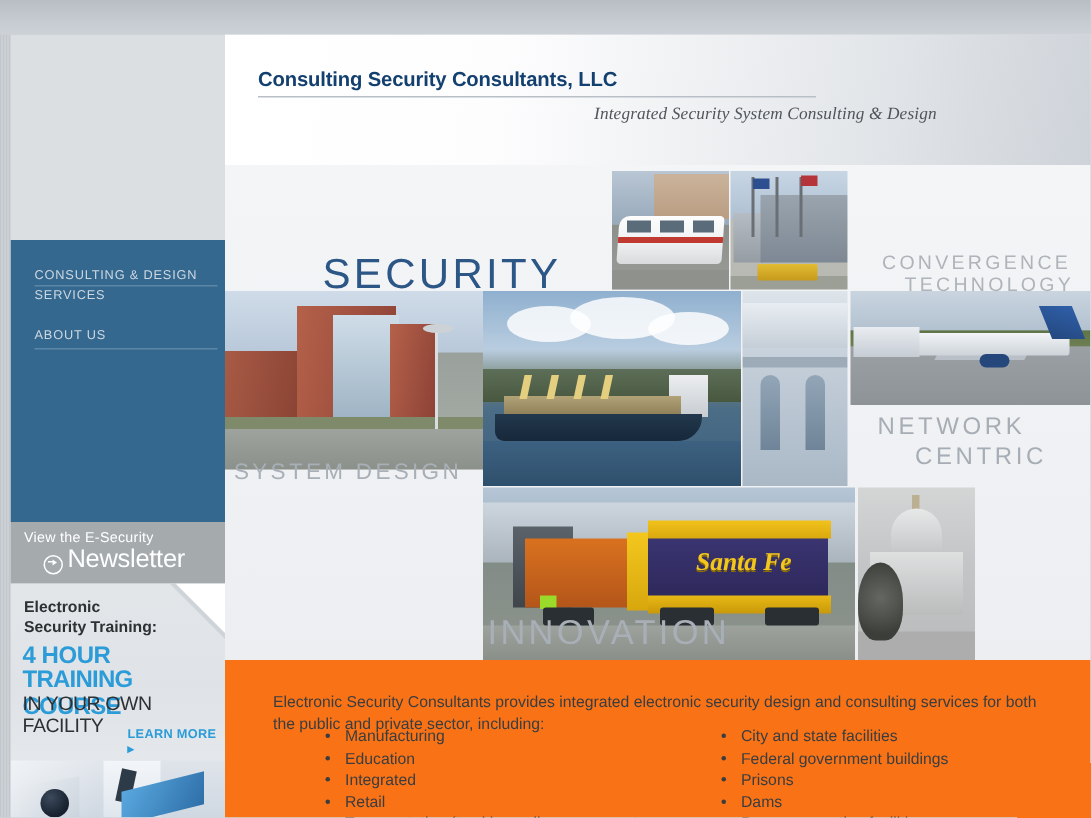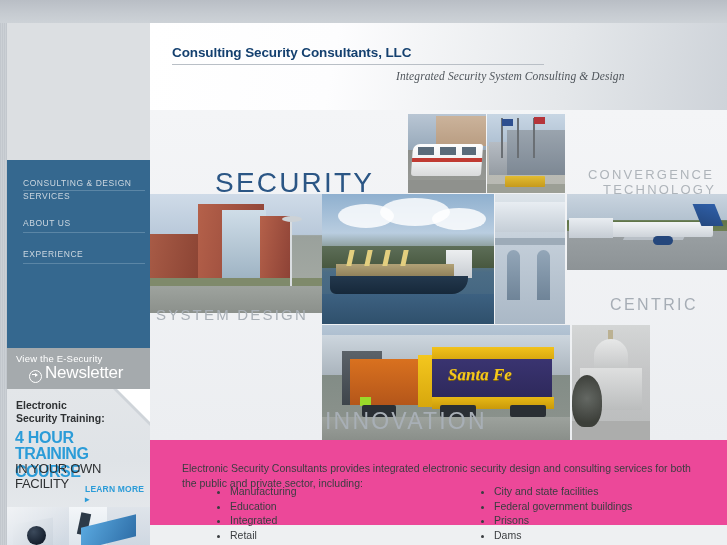--- a/index.html
+++ b/index.html
@@ -430,21 +430,21 @@
   }
   #ph-santafe .loco-yellow-nose {
     position:absolute; left: 96px; top: 30px; width: 22px; height: 52px;
     background: linear-gradient(180deg,#f4c71e 0%, #d7a70d 100%);
   }
   #ph-santafe .loco-yellow-btm {
     position:absolute; left: 110px; top: 72px; width: 122px; height: 12px;
     background: linear-gradient(180deg,#e8b915 0%, #c9990a 100%);
   }
   #ph-santafe .santafe-word {
-    position:absolute; left: 126px; top: 40px;
+    position:absolute; left: 142px; top: 40px;
     color: #f4c71e;
     font-family: "Liberation Serif", serif;
     font-style: italic;
     font-weight: bold;
     font-size: 17px;
     text-shadow: 0 1px 0 #8a6c08;
   }
   #ph-santafe .loco-orange {
     position:absolute; left: 28px; top: 34px; width: 70px; height: 46px;
     background: linear-gradient(180deg,#d9711f 0%, #b4561a 100%);
@@ -533,22 +533,22 @@
   }
   #t-innovation {
     left: 175px; top: 298px;
     font-size: 23px; color: #a8afb6;
     letter-spacing: 2.2px;
   }
 
   
   #content {
     position: absolute; left: 0; top: 417px;
-    width: 577px; height: 85px;
-    background: #ec4899;
+    width: 577px; height: 105px;
+    background: #f97316;
   }
   #intro {
     position: absolute; left: 32px; top: 10px;
     width: 520px;
     font-size: 10.5px; color: #3a3d40;
     line-height: 15px;
   }
   .bullets {
     position: absolute; top: 44px;
     font-size: 10.5px; color: #3a3d40;
@@ -572,23 +572,20 @@
 
     <div id="left-top-blank"></div>
 
     <nav id="nav">
       <div class="nav-item two-line" style="top:18px;">
         <span class="l1">CONSULTING &amp; DESIGN</span>
         <span class="l2">SERVICES</span>
       </div>
       <div class="nav-item" style="top:58px;">
         <span>ABOUT US</span>
-      </div>
-      <div class="nav-item" style="top:89px;">
-        <span>EXPERIENCE</span>
       </div>
     </nav>
 
     <div id="newsletter">
       <div id="nl-line1">View the E-Security</div>
       <div id="nl-line2">
         <span id="nl-arrow-icon"></span>
         <span>Newsletter</span>
       </div>
     </div>
@@ -704,20 +701,21 @@
         <div class="statue"></div>
         <div class="dome"></div>
         <div class="base"></div>
         <div class="lawn"></div>
         <div class="tree"></div>
       </div>
 
       <div class="hero-txt" id="t-security">SECURITY</div>
       <div class="hero-txt" id="t-convergence">CONVERGENCE</div>
       <div class="hero-txt" id="t-technology">TECHNOLOGY</div>
+      <div class="hero-txt" id="t-network">NETWORK</div>
       <div class="hero-txt" id="t-centric">CENTRIC</div>
       <div class="hero-txt" id="t-systemdesign">SYSTEM DESIGN</div>
       <div class="hero-txt" id="t-innovation">INNOVATION</div>
     </section>
 
     <section id="content">
       <p id="intro">Electronic Security Consultants provides integrated electronic security design and consulting services for both the public and private sector, including:</p>
       <ul class="bullets" id="bullets-left">
           <li>Manufacturing</li>
           <li>Education</li>

